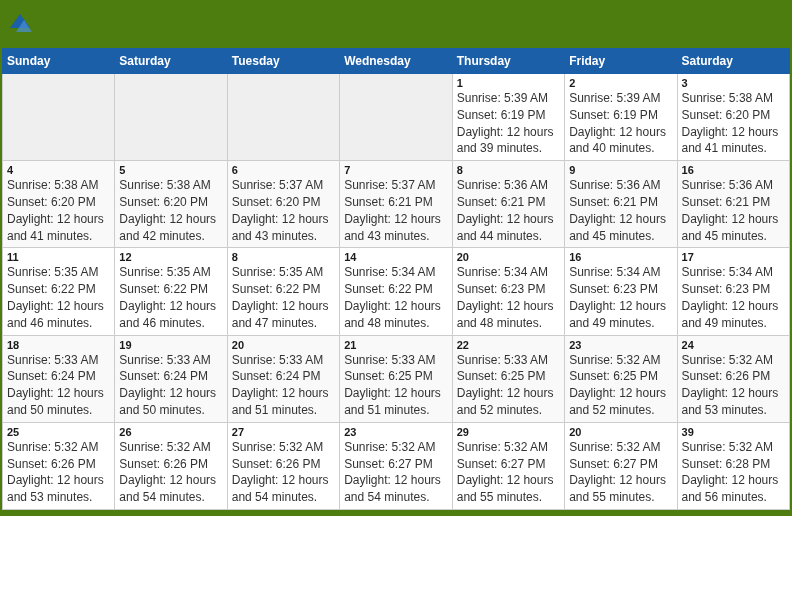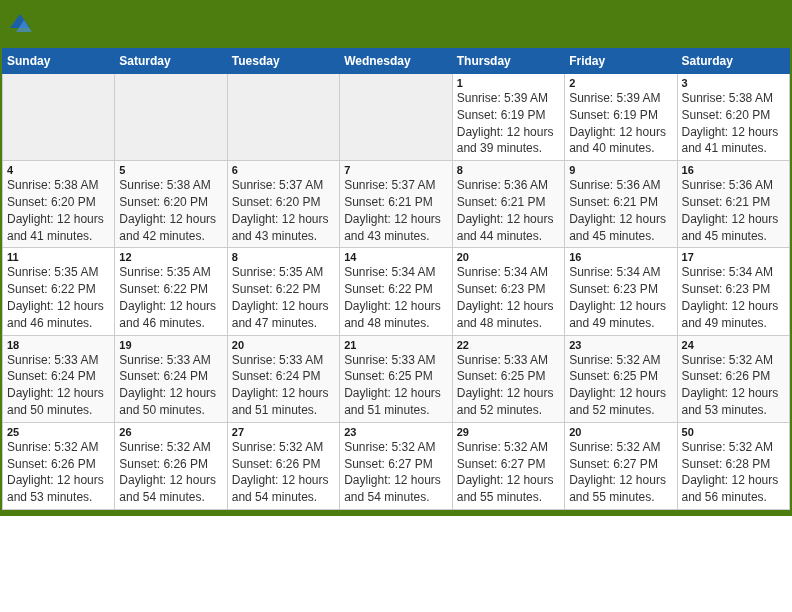--- a/index.html
+++ b/index.html
@@ -358,21 +358,21 @@
 and 55 minutes.</div>
           </td>
           <td>
             <span class="day-num">20</span>
             <div class="day-info" style="white-space: pre-line;">Sunrise: 5:32 AM
 Sunset: 6:27 PM
 Daylight: 12 hours
 and 55 minutes.</div>
           </td>
           <td>
-            <span class="day-num">50</span>
+            <span class="day-num">39</span>
             <div class="day-info" style="white-space: pre-line;">Sunrise: 5:32 AM
 Sunset: 6:28 PM
 Daylight: 12 hours
 and 56 minutes.</div>
           </td>
         </tr>
       </tbody>
   </table>
 </div>
 

